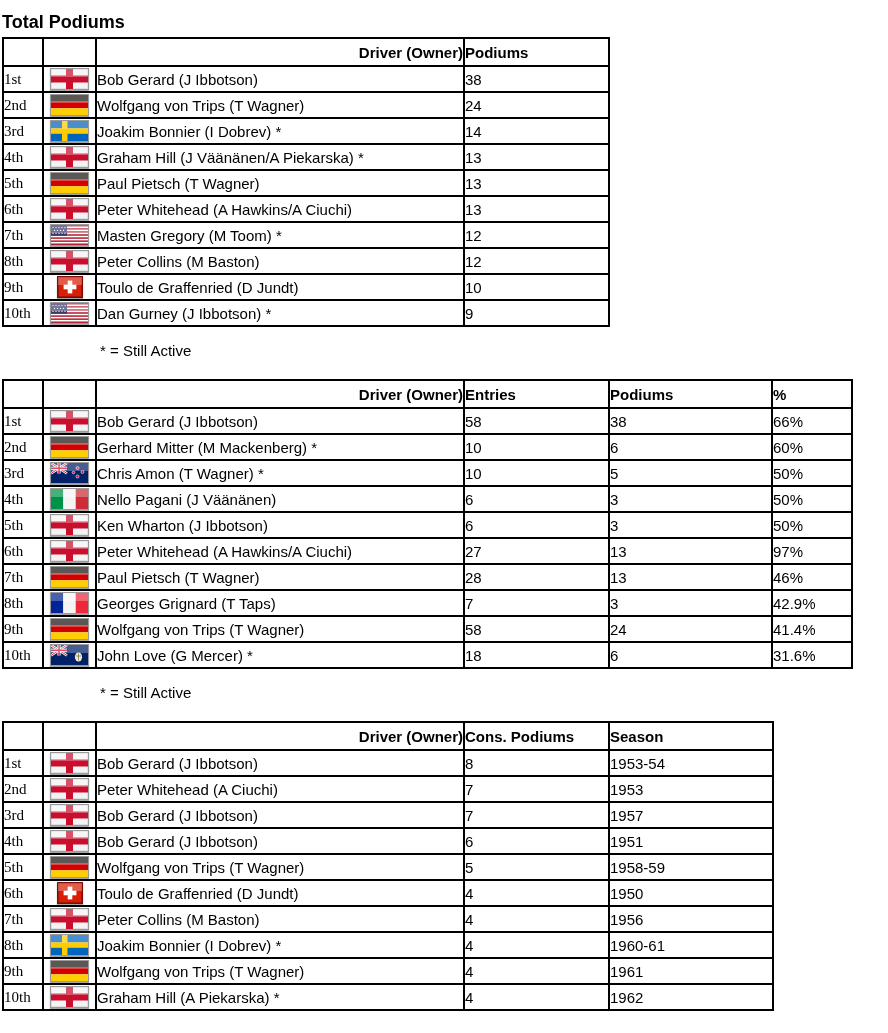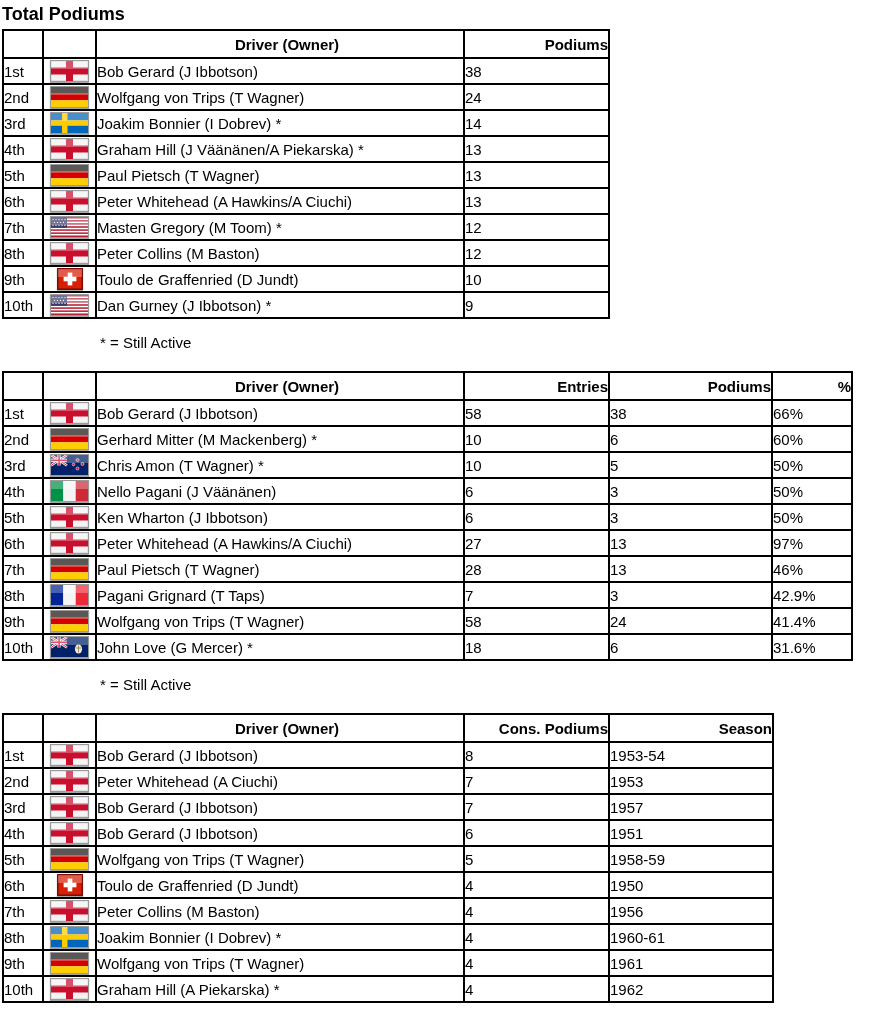--- a/index.html
+++ b/index.html
@@ -5,38 +5,38 @@
   html,body { margin:0; padding:0; background:#ffffff; }
   body {
     width:888px; min-height:1033px;
     font-family:"Liberation Sans", sans-serif;
     color:#000;
   }
   .page { padding:4px 0 0 2px; }
   section.tbl-section { margin:0 0 28px 0; }
   h2.section-title {
     font-size:18px; line-height:20px; font-weight:bold;
-    margin:0 0 5px 0; letter-spacing:0;
+    margin:8px 0 5px 0; letter-spacing:0;
   }
   table.stats {
     border-collapse:collapse;
     table-layout:fixed;
   }
   table.stats th, table.stats td {
     border:2px solid #000;
     font-size:15px;
     height:24px;
     padding:0;
     overflow:hidden;
     white-space:nowrap;
     background:#fff;
   }
-  table.stats th { font-weight:bold; height:26px; text-align:right; }
-  table.stats th.driver { text-align:center; padding-left:14px; }
-  td.rank { text-align:left; padding-left:6px; }
+  table.stats th { font-weight:bold; height:26px; text-align:left; }
+  table.stats th.driver { text-align:right; padding-left:14px; }
+  td.rank { text-align:left; padding-left:6px;font-family:Liberation Serif, serif; }
   td.flag-cell { text-align:center; }
   td.driver { text-align:left; padding-left:5px; }
   td.num { }
   .flag-wrap {
     display:inline-block; line-height:0; vertical-align:middle;
     border:1px solid #9a9a9a;
     box-shadow:0 1px 1px rgba(0,0,0,0.35);
   }
   .flag-wrap.sq { border-color:#7d0b0b; }
   .footnotes {
@@ -355,21 +355,21 @@
               <td class="num">46%</td>
             </tr>
             <tr>
               <td class="rank">8th</td>
               <td class="flag-cell"><span class="flag-wrap"><svg width="37" height="20" viewBox="0 0 37 20" xmlns="http://www.w3.org/2000/svg">
     <rect width="12.3" height="20" fill="#002395"></rect>
     <rect x="12.3" width="12.4" height="20" fill="#f4f4f4"></rect>
     <rect x="24.7" width="12.3" height="20" fill="#ed2939"></rect>
                     <rect width="37" height="8" fill="#ffffff" opacity="0.28"></rect>
                   </svg></span></td>
-              <td class="driver">Pagani Grignard (T Taps)</td>
+              <td class="driver">Georges Grignard (T Taps)</td>
               <td class="num">7</td>
               <td class="num">3</td>
               <td class="num">42.9%</td>
             </tr>
             <tr>
               <td class="rank">9th</td>
               <td class="flag-cell"><span class="flag-wrap"><svg width="37" height="20" viewBox="0 0 37 20" xmlns="http://www.w3.org/2000/svg">
     <rect width="37" height="6.7" fill="#1c1714"></rect>
     <rect y="6.7" width="37" height="6.6" fill="#d40000"></rect>
     <rect y="13.3" width="37" height="6.7" fill="#ffce00"></rect>

